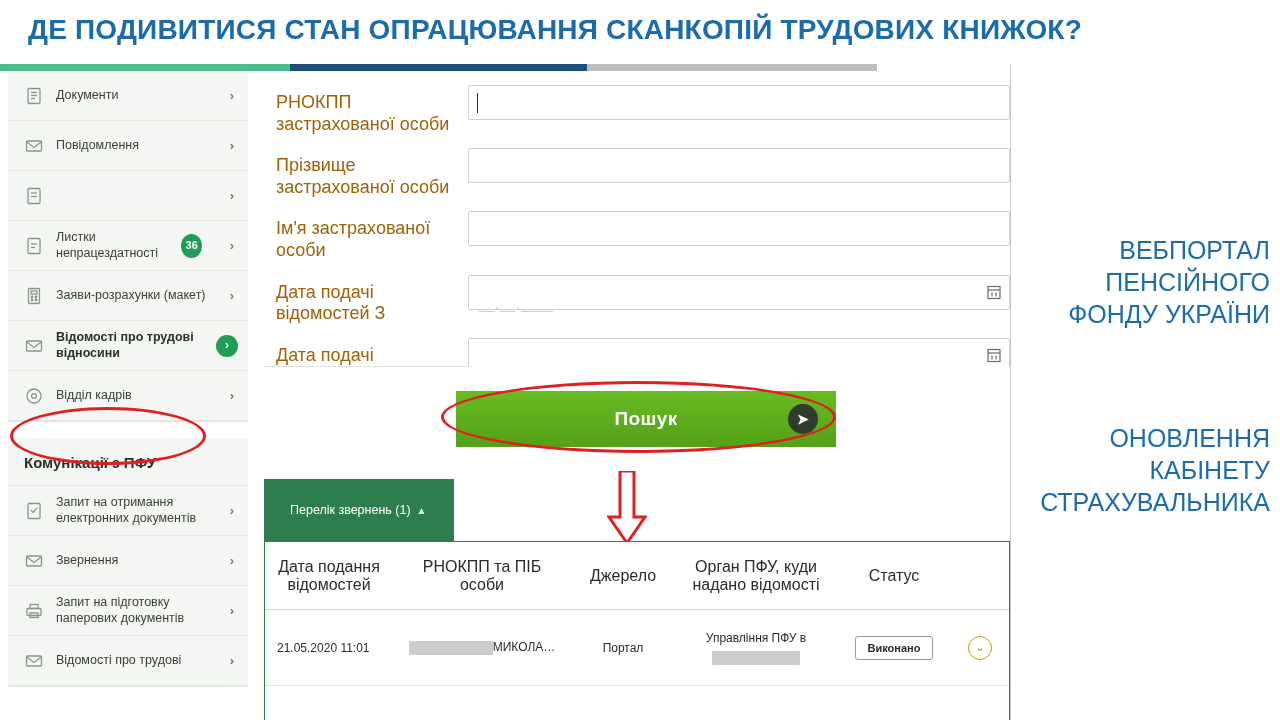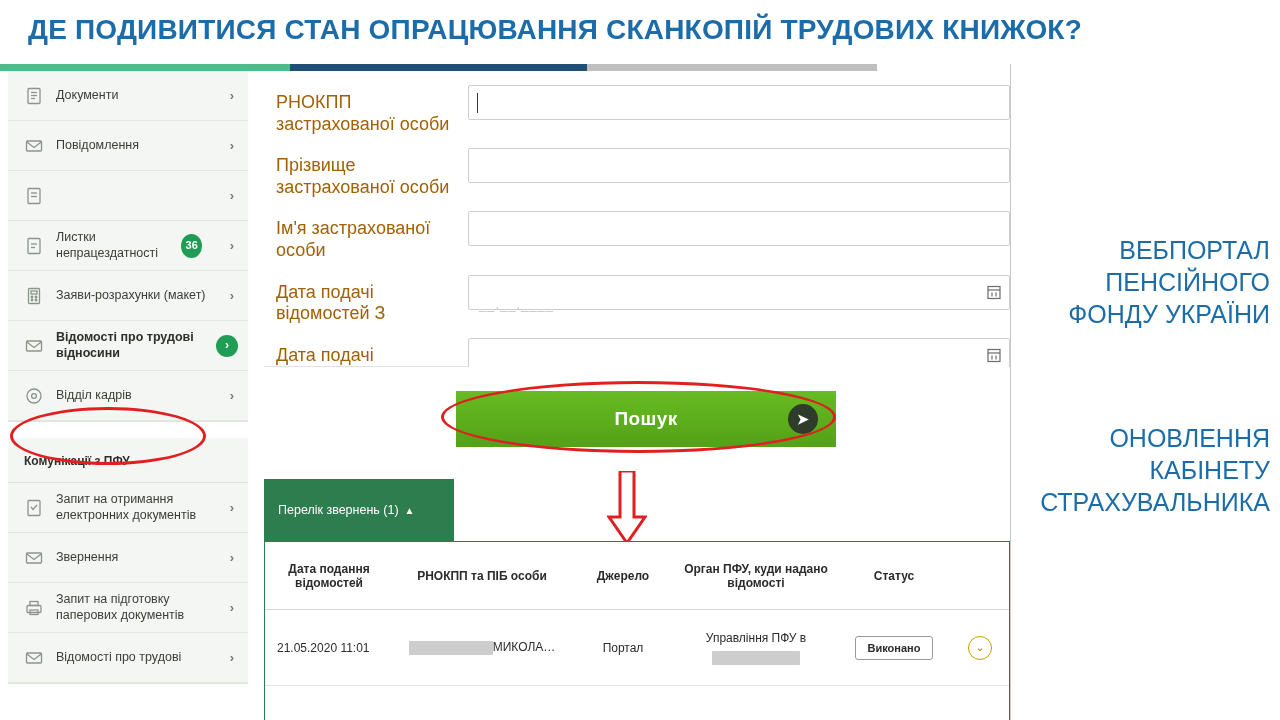--- a/index.html
+++ b/index.html
@@ -97,21 +97,21 @@
     width: 22px; height: 22px;
     border-radius: 50%;
     background: #1f9d55;
     color: #fff;
     font-size: 12px;
     display: flex; align-items: center; justify-content: center;
     font-weight: bold;
   }
   .section-head {
     padding: 16px 16px 14px 16px;
-    font-size: 12px;
+    font-size: 15px;
     font-weight: bold;
     color: #2b3129;
     border-bottom: 1px solid #dfe3dd;
     background: #f4f6f3;
   }
   .sidebar-gap { height: 16px; background: #ffffff; }
 
   
   .panel {
     position: absolute;
@@ -224,40 +224,40 @@
   
   .tab {
     position: absolute;
     left: 0; top: 408px;
     width: 190px; height: 62px;
     background: #2e7d4f;
     color: #ffffff;
     font-size: 12.5px;
     display: flex;
     align-items: center;
-    padding-left: 14px;
+    padding-left: 26px;
   }
   .tab .caret-up { margin-left: 6px; font-size: 10px; }
 
   
   .table-box {
     position: absolute;
     left: 0; top: 470px;
     width: 746px; height: 179px;
     border: 1px solid #2e7d4f;
     border-bottom: none;
     background: #fff;
   }
   .thead {
     display: flex;
     height: 68px;
     align-items: center;
     border-bottom: 1px solid #d8d8d8;
-    font-size: 12px;
-    font-weight: bold;
+    font-size: 16px;
+    font-weight: normal;
     color: #2b2b2b;
     text-align: center;
   }
   .thead > div, .trow > div { padding: 0 6px; }
   .c1 { width: 128px; flex: 0 0 128px; }
   .c2 { width: 178px; flex: 0 0 178px; }
   .c3 { width: 104px; flex: 0 0 104px; }
   .c4 { width: 162px; flex: 0 0 162px; }
   .c5 { width: 114px; flex: 0 0 114px; }
   .c6 { width: 58px;  flex: 0 0 58px; }

